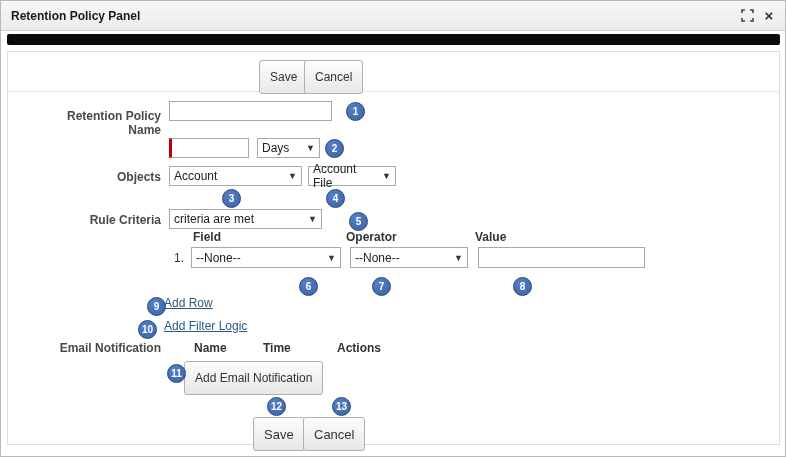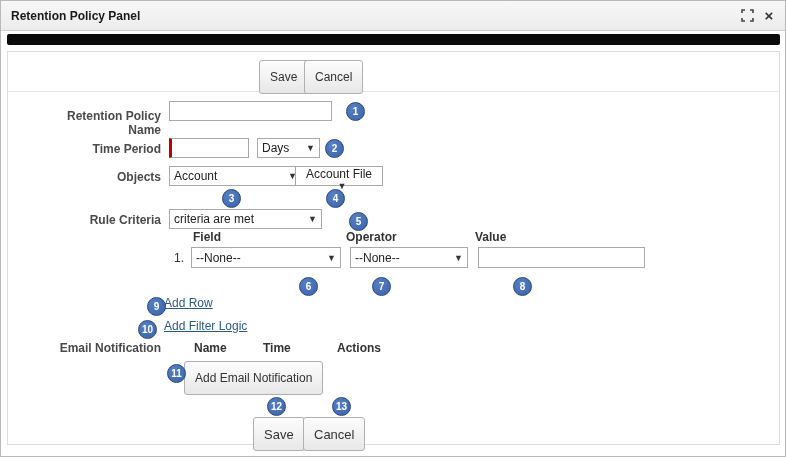--- a/index.html
+++ b/index.html
@@ -98,33 +98,32 @@
 
   <div class="content-box"></div>
   <div class="top-divider"></div>
 
   <button class="btn" style="left:258px; top:59px;">Save</button>
   <button class="btn" style="left:303px; top:59px;">Cancel</button>
 
   <div class="label" style="left:30px; top:100px;margin-top:8px;">Retention Policy Name</div>
   <input class="text-input" style="left: 168px; top: 100px; width: 163px;">
 
-  <div class="label" style="left:30px; top:141px;">Time Period</div>
   <input class="text-input required" style="left: 168px; top: 137px; width: 80px;">
   <div class="select" style="left:256px; top:137px; width:63px;">
     <span>Days</span>
     <span class="arrow">▼</span>
   </div>
 
   <div class="label" style="left:30px; top:169px;">Objects</div>
   <div class="select" style="left:168px; top:165px; width:133px;">
     <span>Account</span>
     <span class="arrow">▼</span>
   </div>
-  <div class="select" style="left:294px; top:165px; width:88px;flex-direction:column;">
+  <div class="select" style="left:307px; top:165px; width:88px;">
     <span>Account File</span>
     <span class="arrow">▼</span>
   </div>
 
   <div class="label" style="left:30px; top:212px;">Rule Criteria</div>
   <div class="select" style="left:168px; top:208px; width:153px;">
     <span>criteria are met</span>
     <span class="arrow">▼</span>
   </div>
 

